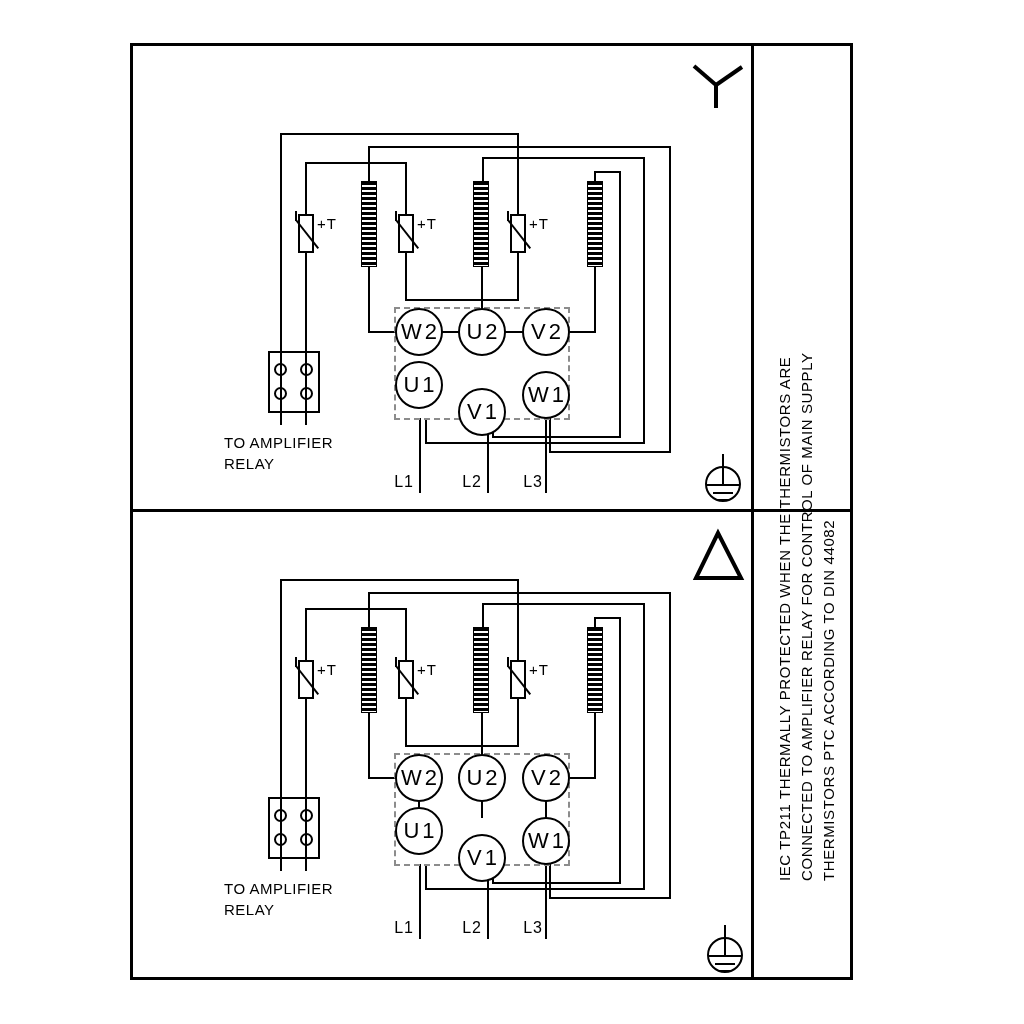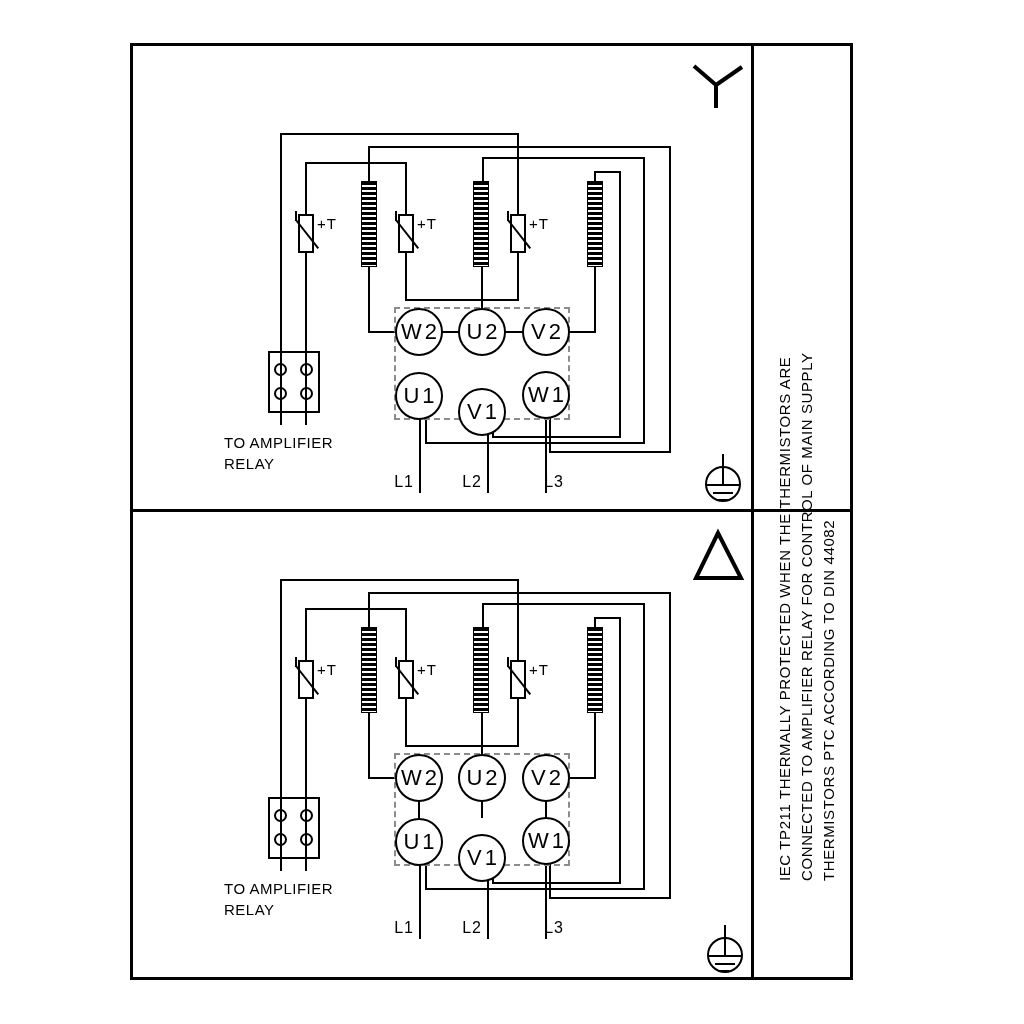--- a/index.html
+++ b/index.html
@@ -16,32 +16,32 @@
   .therm{position:absolute;width:32px;height:52px;}
   .therm .rect{position:absolute;left:6px;top:8px;width:16px;height:39px;
                box-sizing:border-box;border:2px solid #000;background:#fff;}
   .therm .diag{position:absolute;left:4px;top:13px;width:36px;height:2px;background:#000;
                transform-origin:0 50%;transform:rotate(51.8deg);}
   .therm .tick{position:absolute;left:3px;top:5px;width:2px;height:10px;background:#000;}
   .t-circle{position:absolute;width:48px;height:48px;box-sizing:border-box;border:2px solid #000;
             border-radius:50%;background:#fff;display:flex;align-items:center;justify-content:center;
             font-size:22px;letter-spacing:3px;padding-left:3px;}
   .pos-w2{left:395px;top:308px}.pos-u2{left:458px;top:308px}.pos-v2{left:522px;top:308px}
-  .pos-u1{left:395px;top:372px}.pos-v1{left:458px;top:388px}.pos-w1{left:522px;top:371px}
+  .pos-u1{left:395px;top:361px}.pos-v1{left:458px;top:388px}.pos-w1{left:522px;top:371px}
   .dashed-box{position:absolute;left:394px;top:307px;width:176px;height:113px;
               box-sizing:border-box;border:2px dashed #8c8c8c;}
   .relay-block{position:absolute;left:268px;top:351px;width:52px;height:62px;
                box-sizing:border-box;border:2px solid #000;}
   .relay-dot{position:absolute;width:13px;height:13px;box-sizing:border-box;
              border:2px solid #000;border-radius:50%;background:transparent;}
   .rd-1{left:274px;top:363px}.rd-2{left:300px;top:363px}.rd-3{left:274px;top:387px}.rd-4{left:300px;top:387px}
   .plus-t{position:absolute;font-size:15px;letter-spacing:1px;}
   .pos-t1{left:317px;top:215px}.pos-t2{left:417px;top:215px}.pos-t3{left:529px;top:215px}
   .l-label{position:absolute;width:32px;font-size:16px;text-align:right;letter-spacing:1px;}
-  .pos-l1{left:382px;top:473px}.pos-l2{left:450px;top:473px}.pos-l3{left:532px;top:473px}
+  .pos-l1{left:382px;top:473px}.pos-l2{left:450px;top:473px}.pos-l3{left:511px;top:473px}
   .relay-cap{position:absolute;left:224px;font-size:15px;letter-spacing:0.5px;}
   .cap-1{top:434px}.cap-2{top:455px}
   .sym{position:absolute;}
   .side-line{position:absolute;top:881px;white-space:nowrap;font-size:15px;line-height:16px;
              letter-spacing:0.6px;transform-origin:0 0;transform:rotate(-90deg);}
   .sl-1{left:777px}.sl-2{left:799px}.sl-3{left:821px}
 </style>
 </head>
 <body>
 

